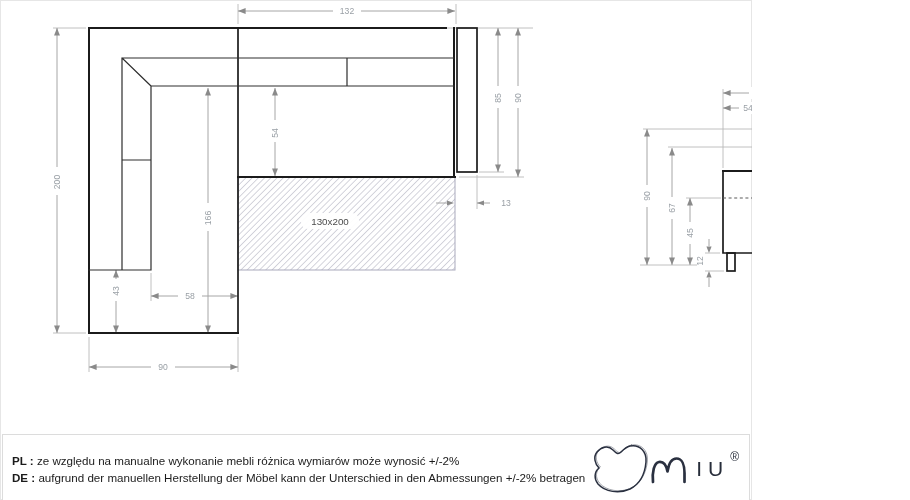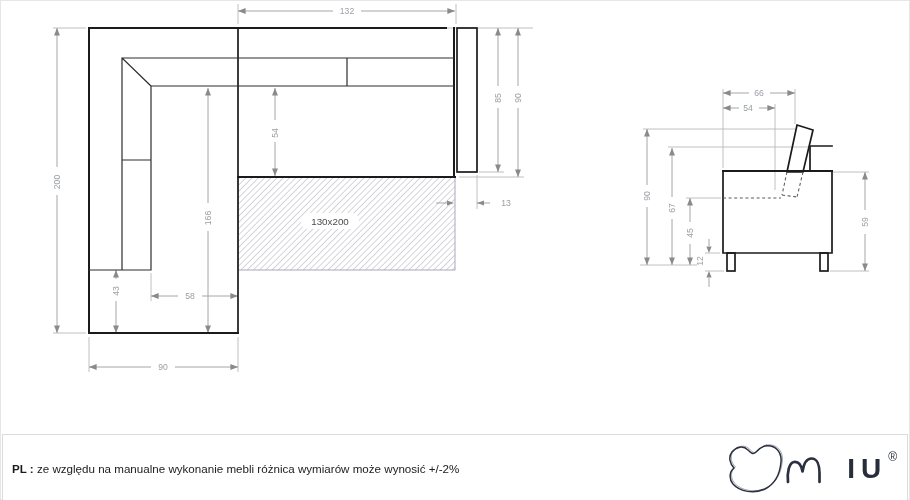--- a/index.html
+++ b/index.html
@@ -1,16 +1,16 @@
 <!DOCTYPE html>
 <html><head>
 <meta charset="utf-8">
 <style>
   html,body{margin:0;padding:0;background:#fff;}
-  .page{position:relative;width:910px;height:500px;background:#ffffff;overflow:hidden;
+  .page{position:relative;width:752px;height:500px;background:#ffffff;overflow:hidden;
         font-family:"Liberation Sans",sans-serif;}
   .frame{position:absolute;inset:0;border:1px solid #e6e6e6;pointer-events:none;}
   svg.drawing{position:absolute;left:0;top:0;}
 
   
   .ol{stroke:#1b1b1b;stroke-width:2;fill:none;stroke-linecap:square;}
   .ol2{stroke:#1b1b1b;stroke-width:1.7;fill:none;stroke-linecap:square;}
   .il{stroke:#2e2e2e;stroke-width:1.2;fill:none;stroke-linecap:square;}
   .dim{stroke:#a6a6a6;stroke-width:1;fill:none;}
   .ext{stroke:#b9b9b9;stroke-width:.9;fill:none;}
@@ -21,21 +21,21 @@
   .arr{fill:#8a8a8a;}
 
   
   .footer{position:absolute;left:2px;right:2px;top:434px;height:68px;
           border:1px solid #dcdcdc;background:#fff;
           display:flex;align-items:center;justify-content:space-between;}
   .disclaimers{padding-left:9px;font-size:11.6px;line-height:17.5px;color:#1b1b1b;white-space:nowrap;}
   .disc-line b{font-weight:bold;}
   .logo{display:flex;align-items:center;color:#272d3a;margin-right:10px;}
   .logo svg{display:block;}
-  .logo-iu{font-size:28px;font-weight:700;letter-spacing:6px;margin-left:21px;}
+  .logo-iu{font-size:21px;font-weight:400;letter-spacing:6px;margin-left:5px;}
   .logo-form{font-size:28px;font-weight:700;letter-spacing:4px;}
   .logo-reg{font-size:12px;align-self:flex-start;margin-top:7px;margin-left:1px;}
 </style>
 </head>
 <body>
 
 <div class="page">
   <div class="frame"></div>
 
   <svg class="drawing" width="910" height="427" viewBox="0 0 910 427">
@@ -162,20 +162,24 @@
       <text class="dtxt" x="868" y="222" transform="rotate(-90 868 222)">59</text>
     </g>
   </svg>
 
   <div class="footer">
     <div class="disclaimers">
       <div class="disc-line">
         <b>PL :</b>
         <span>ze względu na manualne wykonanie mebli różnica wymiarów może wynosić +/-2%</span>
       </div>
+      <div class="disc-line">
+        <b>DE :</b>
+        <span>aufgrund der manuellen Herstellung der Möbel kann der Unterschied in den Abmessungen +/-2% betragen</span>
+      </div>
     </div>
 
     <div class="logo">
       <svg width="100" height="52" viewBox="0 0 100 52">
         <g fill="none" stroke="#2a3040" stroke-linecap="round" stroke-linejoin="round">
           <path stroke-width="1.5" d="M39,3 C49,1 56,9 55,19 C54,30 49,41 39,46 C28,51 14,49 7,41 C3,36 3,29 8,25 C4,21 2,14 6,9 C10,4 17,2 22,7 C25,10 27,12 30,9 C33,6 35,4 39,3 Z"></path>
           <path stroke-width=".8" opacity=".55" transform="translate(1.4,-1)" d="M39,3 C49,1 56,9 55,19 C54,30 49,41 39,46 C28,51 14,49 7,41 C3,36 3,29 8,25 C4,21 2,14 6,9 C10,4 17,2 22,7 C25,10 27,12 30,9 C33,6 35,4 39,3 Z"></path>
           <path stroke-width="2.7" d="M62,39 C61,29 63,20 68,19 C73,18.4 75.5,23 76.5,28.5 C77.5,22 80,15.5 85.5,15.5 C91,15.5 93.5,22 93.5,30 L93.5,39"></path>
         </g>
       </svg>

